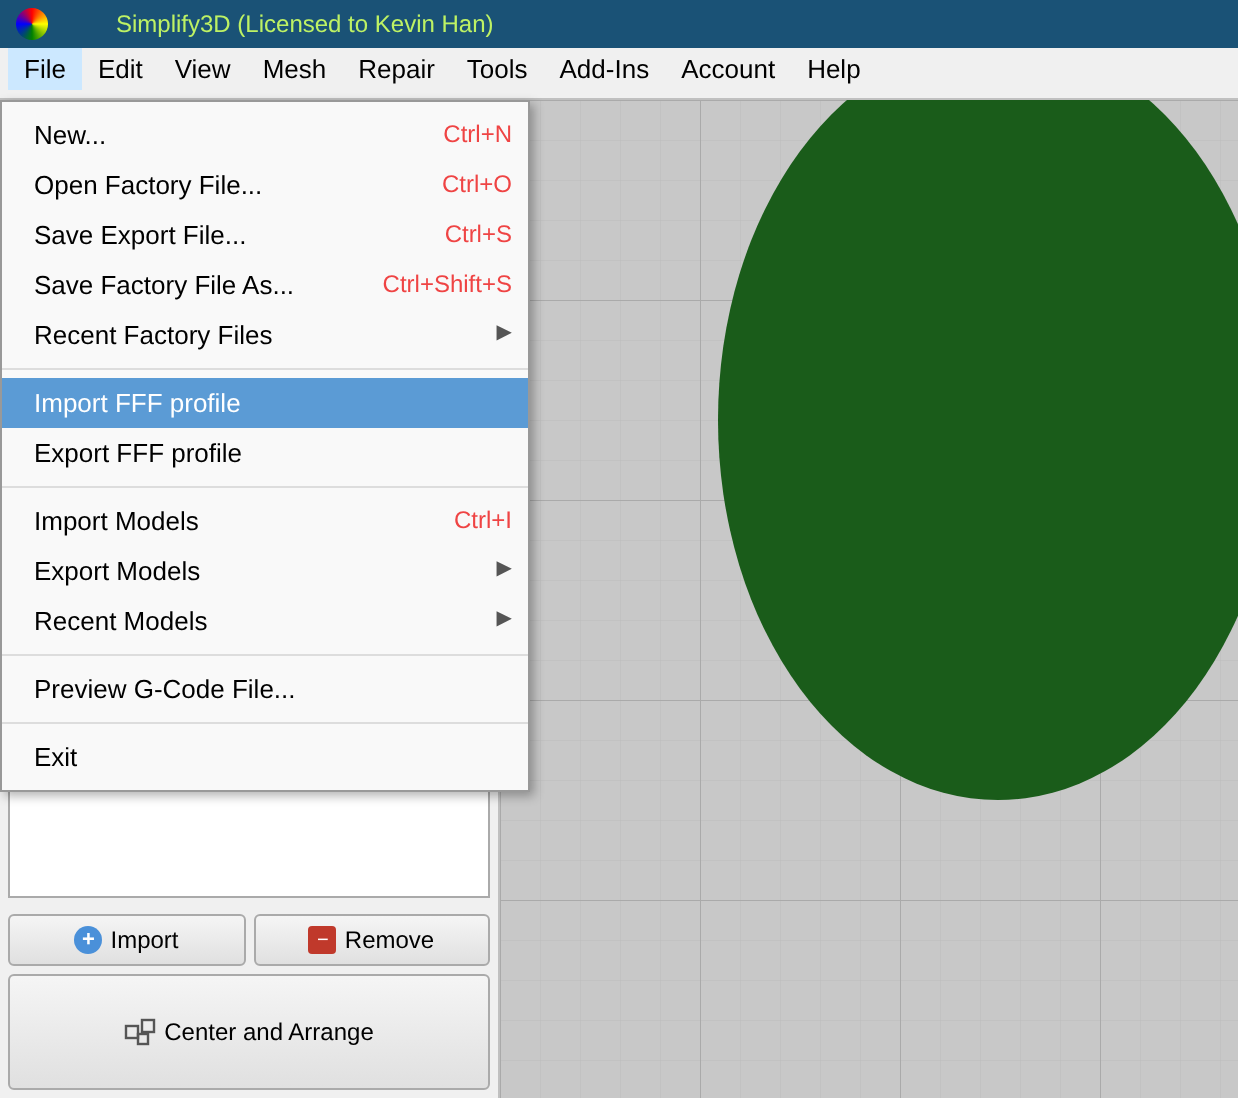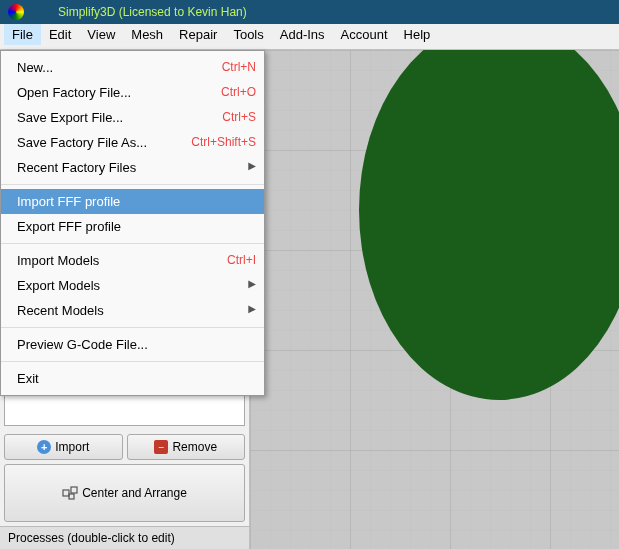--- a/index.html
+++ b/index.html
@@ -269,23 +269,20 @@
       <span class="center-arrange-icon">
         <svg viewBox="0 0 16 14" fill="none" xmlns="http://www.w3.org/2000/svg">
           <rect x="1" y="4" width="6" height="6" stroke="#555" stroke-width="1.2" fill="none"></rect>
           <rect x="9" y="1" width="6" height="6" stroke="#555" stroke-width="1.2" fill="none"></rect>
           <rect x="7" y="8" width="5" height="5" stroke="#555" stroke-width="1.2" fill="none"></rect>
         </svg>
       </span>
       <span>Center and Arrange</span>
     </button>
 
-    <div id="processes-bar">
-      <span>Processes (double-click to edit)</span>
-    </div>
   </div>
 
   <div id="viewport">
     <div id="viewport-bg">
       <svg class="grid-canvas" xmlns="http://www.w3.org/2000/svg">
         <defs>
           <pattern id="smallGrid" width="20" height="20" patternUnits="userSpaceOnUse">
             <path d="M 20 0 L 0 0 0 20" fill="none" stroke="#bbb" stroke-width="0.5"></path>
           </pattern>
           <pattern id="grid" width="100" height="100" patternUnits="userSpaceOnUse">

